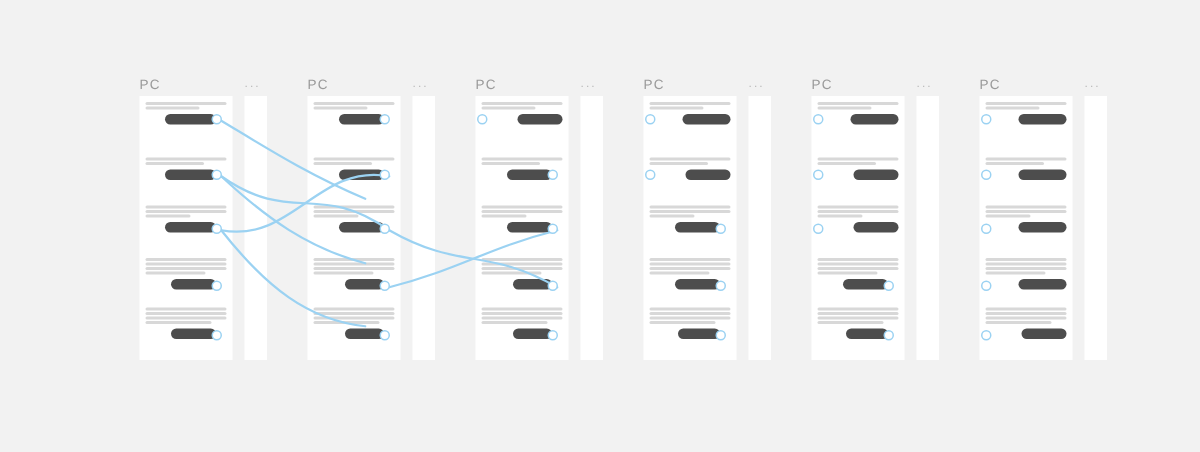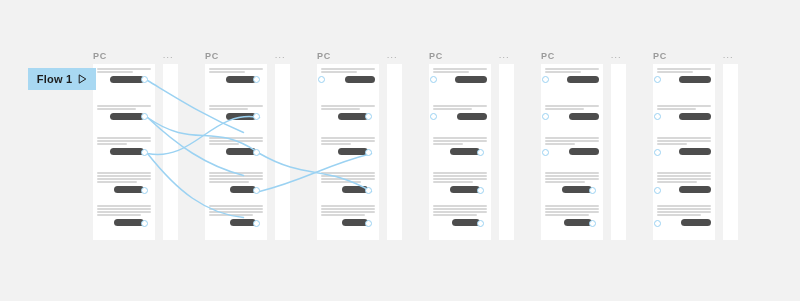--- a/index.html
+++ b/index.html
@@ -67,21 +67,21 @@
   .node {
     width:7px; height:7px; border-radius:50%;
     background:#ffffff; border:1.4px solid #9bd2f2;
     flex:0 0 auto;
     margin:0 -2px;
     position:relative; z-index:25;
   }
 
   
   #edges { position:absolute; inset:0; z-index:10; pointer-events:none; }
-  #cards-layer { position:absolute; inset:0; z-index:5;font-weight:bold; }
+  #cards-layer { position:absolute; inset:0; z-index:5; }
   #nodes-layer { position:absolute; inset:0; z-index:20; }
 </style>
 </head>
 <body>
 
 <div id="canvas">
 
   <div id="cards-layer">
       <div class="col col-wide" style="left: 93px; top: 64px; width: 62px; height: 176px;">
         <div class="col-title">PC</div>
@@ -494,22 +494,14 @@
       <div class="node" style="position: absolute; left: 543.6px; top: 148.6px;"></div>
       <div class="node" style="position: absolute; left: 590.6px; top: 186.6px;"></div>
       <div class="node" style="position: absolute; left: 590.6px; top: 219.6px;"></div>
       <div class="node" style="position: absolute; left: 655.6px; top: 75.6px;"></div>
       <div class="node" style="position: absolute; left: 655.6px; top: 112.6px;"></div>
       <div class="node" style="position: absolute; left: 655.6px; top: 148.6px;"></div>
       <div class="node" style="position: absolute; left: 655.6px; top: 186.6px;"></div>
       <div class="node" style="position: absolute; left: 655.6px; top: 219.6px;"></div>
     </div>
 
-  <div id="flow-badge">
-    <span class="flow-label">Flow 1</span>
-    <span class="play-tri">
-      <svg width="9" height="10" viewBox="0 0 9 10" aria-hidden="true">
-        <path d="M1.2,0.9 L7.8,5 L1.2,9.1 Z" fill="none" stroke="#1c1c1c" stroke-width="1" stroke-linejoin="round"></path>
-      </svg>
-    </span>
-  </div>
 
 </div>
 
 </body></html>

